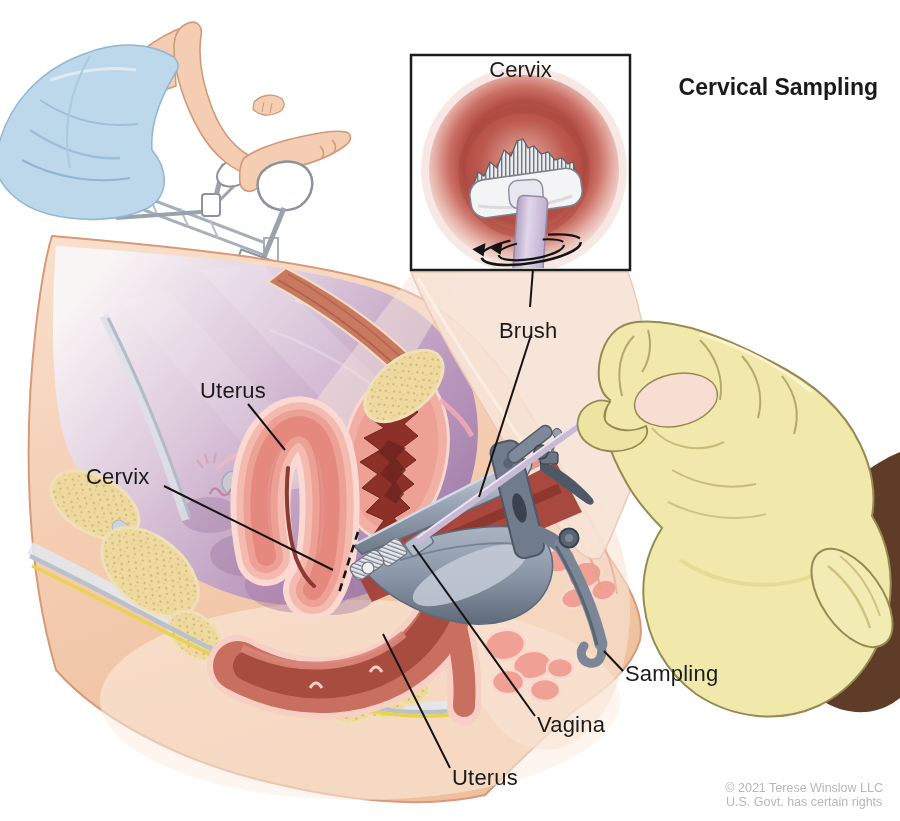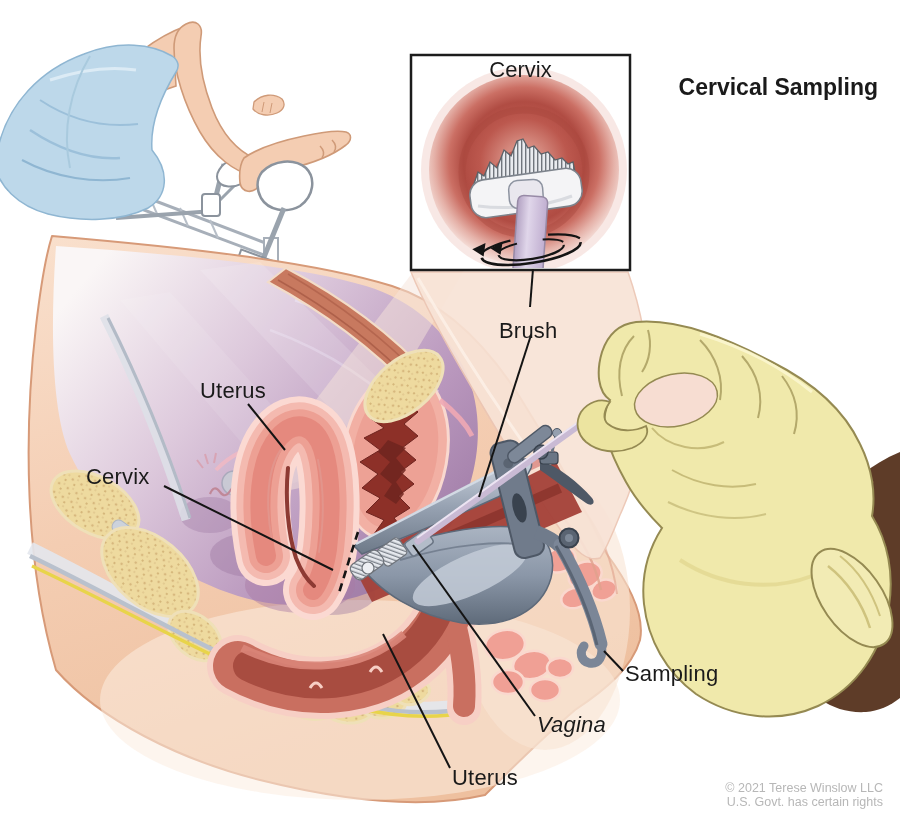--- a/index.html
+++ b/index.html
@@ -1,21 +1,21 @@
 <!DOCTYPE html>
 <html style="--background: #ffffff; --label-text: #1a1a1a; --credit-text: #b7b7b7; --skin: #f4cdb2; --skin-outline: #d79a78; --interior-purple: #b293b8; --bone: #eeda9f; --drape-blue: #bdd8ea; --glove: #f0e9ab; --forearm: #5e3c28; --metal: #8b97a8; --brush-handle: #c9bad4; --mucosa-red: #8d3028; --organ-pink: #f3b5ac;"><head>
 <meta charset="utf-8">
 <style>
   html,body{margin:0;padding:0;background:var(--background,#fff);width:900px;height:821px;overflow:hidden;}
   #stage{position:relative;width:900px;height:821px;font-family:"Liberation Sans",sans-serif;}
   #art{position:absolute;left:0;top:0;}
   .label{position:absolute;font-size:22px;color:var(--label-text,#1a1a1a);letter-spacing:.2px;white-space:nowrap;}
   .title{position:absolute;left:578px;top:74px;width:300px;text-align:right;font-size:23px;font-weight:bold;color:var(--label-text,#1a1a1a);}
   .inset-label{position:absolute;left:411px;top:57px;width:219px;text-align:center;font-size:22px;color:var(--label-text,#1a1a1a);}
-  .credit{position:absolute;right:17px;top:782px;text-align:right;font-size:12.5px;line-height:13.5px;color:var(--credit-text,#b7b7b7);}
+  .credit{position:absolute;right:17px;top:782px;text-align:center;font-size:12.5px;line-height:13.5px;color:var(--credit-text,#b7b7b7);}
 </style>
 </head>
 <body>
 
 <div id="stage">
 
 <svg id="art" width="900" height="821" viewBox="0 0 900 821">
   <defs>
     <pattern id="speck" width="10" height="10" patternUnits="userSpaceOnUse">
       <rect width="10" height="10" fill="var(--bone,#eeda9f)"></rect>
@@ -324,20 +324,20 @@
     <line x1="450" y1="768" x2="383" y2="634"></line>
   </g>
 </svg>
 
 <div class="title">Cervical Sampling</div>
 <div class="inset-label">Cervix</div>
 <div class="label" style="left:200px;top:378px;">Uterus</div>
 <div class="label" style="left:86px;top:464px;">Cervix</div>
 <div class="label" style="left:499px;top:310px;margin-top:8px;">Brush</div>
 <div class="label" style="left:625px;top:661px;">Sampling</div>
-<div class="label" style="left:537px;top:712px;font-style:italic;">Vagina</div>
+<div class="label" style="left:537px;top:712px;">Vagina</div>
 <div class="label" style="left:452px;top:765px;">Uterus</div>
 <div class="credit">
   <div>© 2021 Terese Winslow LLC</div>
   <div>U.S. Govt. has certain rights</div>
 </div>
 
 </div>
 
 </body></html>

